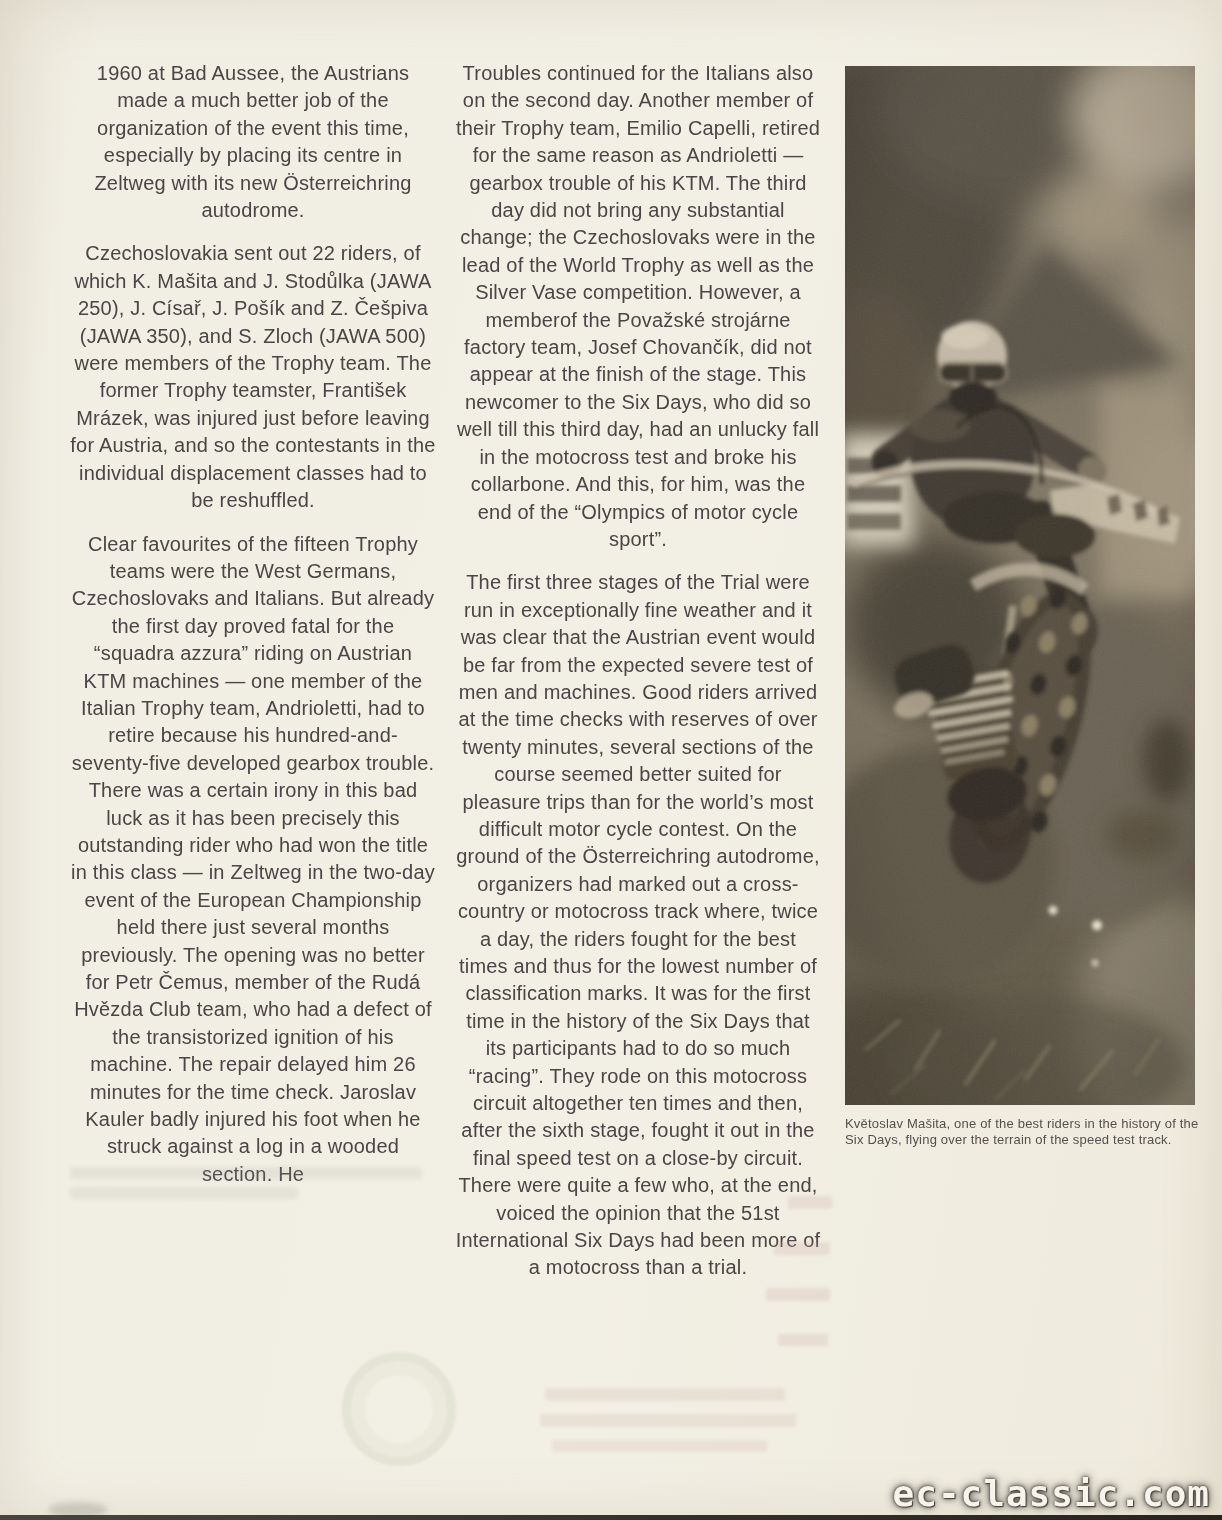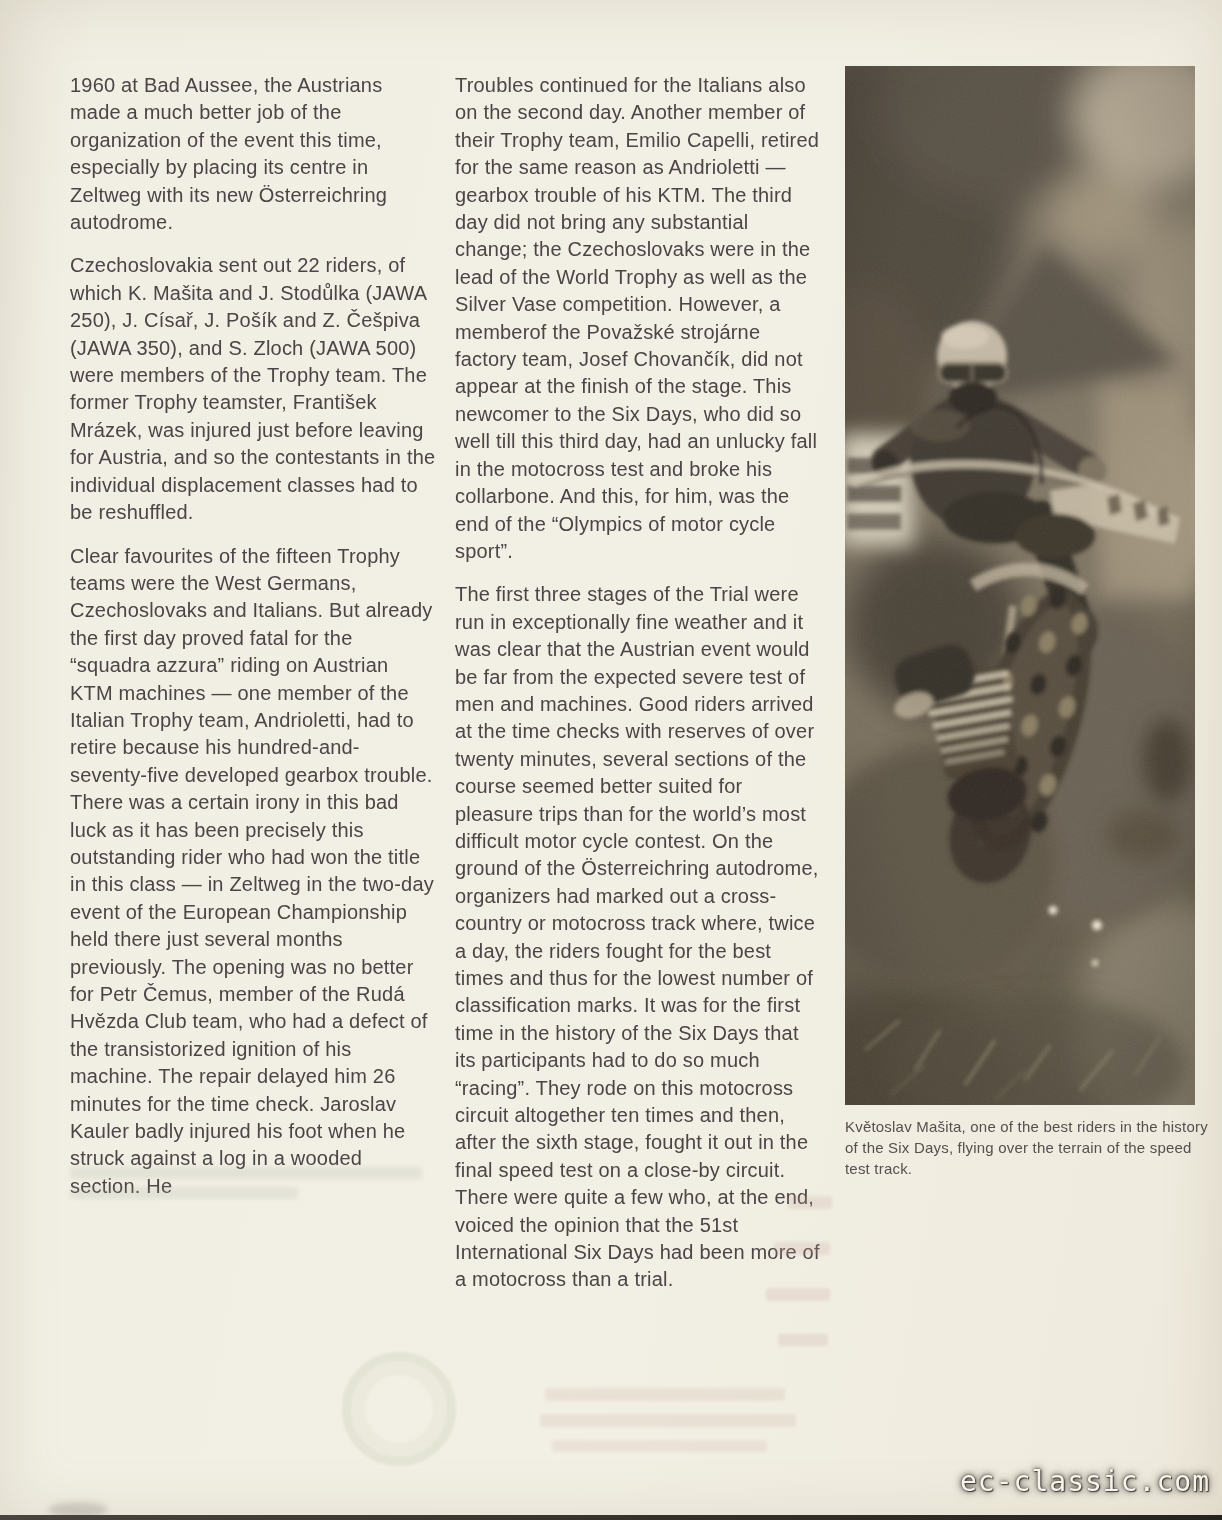--- a/index.html
+++ b/index.html
@@ -11,36 +11,36 @@
     box-shadow:inset 0 0 60px rgba(160,150,125,.22);
     overflow:hidden;
     font-family:"Liberation Sans",sans-serif;
     color:#4c4446;
   }
   .col{
     position:absolute;top:60px;width:366px;
     font-size:20px;line-height:27.4px;letter-spacing:.2px;
     text-align:left;hyphens:none;
   }
-  .col p{margin:12px 0 16px 0;}
+  .col p{margin:0 0 16px 0;text-align:center;}
   .col-left{left:70px;}
   .col-right{left:455px;}
   .photo{
     position:absolute;left:845px;top:66px;width:350px;height:1039px;
     margin:0;padding:0;background:#776e60;
   }
   .photo svg{display:block;width:100%;height:100%;}
   .caption{
     position:absolute;left:845px;top:1116px;width:368px;
-    font-size:15px;line-height:21px;letter-spacing:.2px;color:#564f50;
+    font-size:13px;line-height:16px;letter-spacing:.2px;color:#564f50;
   }
   .watermark{
-    position:absolute;right:12px;bottom:22px;
+    position:absolute;right:12px;bottom:6px;
     font-family:"DejaVu Sans Mono",monospace;
-    font-weight:normal;font-size:28px;letter-spacing:1px;
+    font-weight:bold;font-size:36px;letter-spacing:1px;
     color:#f7f4ec;
     text-shadow:0 0 2px #4a453f,0 0 5px #55504a,0 0 10px rgba(70,64,58,.85),1px 1px 1px #3c3833;
   }
   .scan-edge{
     position:absolute;left:0;bottom:0;width:100%;height:5px;
     background:linear-gradient(90deg,#4a443f,#353029 55%,#27231f);
   }
   .ghost{position:absolute;pointer-events:none;}
   .ghost-bar{background:#9aa596;opacity:.16;filter:blur(2px);border-radius:3px;}
   .ghost-bar-pink{background:#c7a39a;opacity:.22;filter:blur(1.5px);border-radius:3px;}

